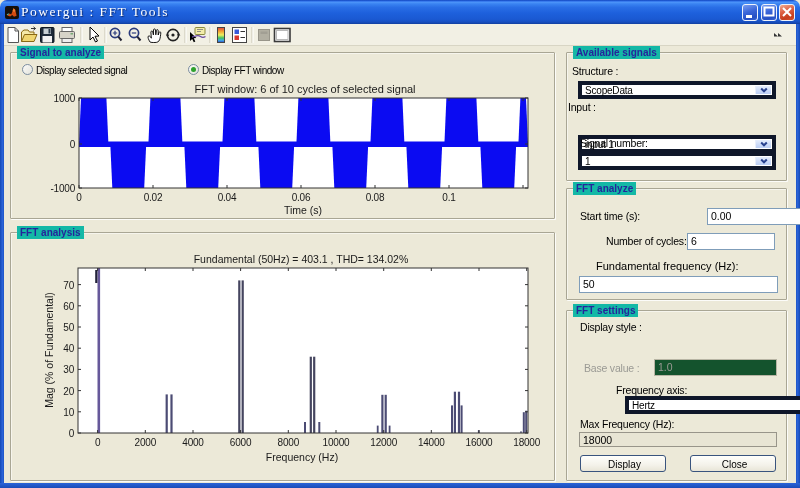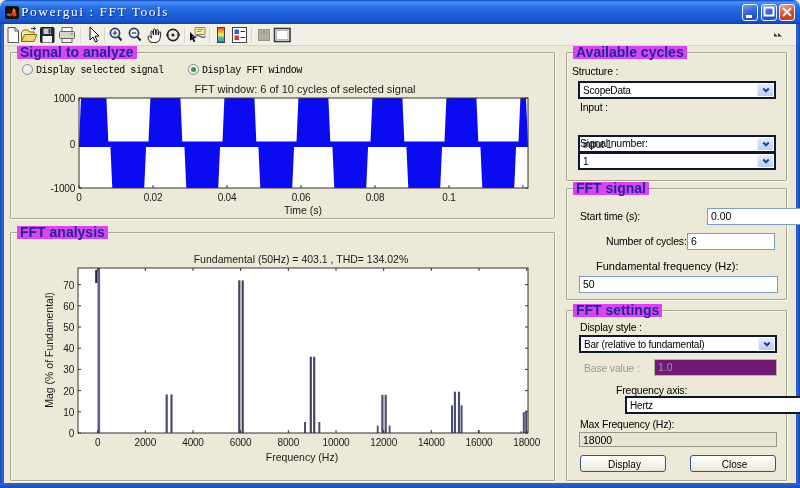--- a/index.html
+++ b/index.html
@@ -20,36 +20,36 @@
 #title-text { position:absolute; left:21px; top:4px; color:#fff; font-weight:normal;
   font-size:13.5px; letter-spacing:1.5px; font-family:"Liberation Serif", serif; text-shadow:1px 1px 1px rgba(0,0,30,.55); }
 #mlicon { position:absolute; left:5px; top:6px; width:14px; height:13px; }
 .capbtn { position:absolute; top:4px; width:16px; height:17px; border-radius:3px; border:1px solid #eef3fb; }
 #btn-min { left:742px; background:linear-gradient(160deg,#7a9ef0 0%,#3965d8 45%,#2550c4 80%,#3a66d4 100%); }
 #btn-max { left:761px; background:linear-gradient(160deg,#7a9ef0 0%,#3965d8 45%,#2550c4 80%,#3a66d4 100%); }
 #btn-close { left:779px; background:linear-gradient(160deg,#efab92 0%,#dd6144 40%,#c63d1d 75%,#d1542d 100%); }
 
 .grp { position:absolute; border:1px solid #a9a694; border-radius:1px;
   box-shadow:1px 1px 0 rgba(255,255,255,.85), inset 1px 1px 0 rgba(255,255,255,.55); }
-.grp .lbl { position:absolute; top:-7px; left:6px; background:#d946ef; padding:0 3px;
-  font-size:14px; font-weight:bold; color:#25259b; line-height:13px; white-space:nowrap; }
+.grp .lbl { position:absolute; top:-7px; left:6px; background:#14b8a6; padding:0 3px;
+  font-size:10px; font-weight:bold; color:#25259b; line-height:13px; white-space:nowrap; }
 #grp-signal { left:10px; top:52px;  width:545px; height:167px; }
 #grp-fft    { left:10px; top:232px; width:545px; height:249px; }
 #grp-avail  { left:566px; top:52px;  width:221px; height:129px; }
 #grp-fwin   { left:566px; top:188px; width:221px; height:112px; }
 #grp-fset   { left:566px; top:310px; width:221px; height:171px; }
 
 .radio { position:absolute; width:11px; height:11px; border-radius:50%;
   background:linear-gradient(135deg,#fbfbf9,#e3e3db); border:1px solid #7b8da0; }
 .radio .dot { position:absolute; left:2px; top:2px; width:5px; height:5px; border-radius:50%; background:#2da12d; }
 .flabel { position:absolute; font-size:10.5px; letter-spacing:-0.2px; color:#000; white-space:nowrap; }
-.rlabel { font-size:10px !important; letter-spacing:-0.45px !important;font-family:Liberation Mono, monospace; }
+.rlabel { font-size:10px !important; letter-spacing:-0.45px !important; }
 .wide { font-size:11px !important; letter-spacing:0 !important; }
 
-.combo { position:absolute; background:#fff; border:2px solid #0f172a; }
+.combo { position:absolute; background:#fff; border:4px solid #0f172a; }
 .combo .tx { position:absolute; left:3px; top:50%; transform:translateY(-50%); font-size:10px; letter-spacing:-0.2px; color:#000; white-space:nowrap; }
 .combo .arr { position:absolute; right:1px; top:1px; bottom:1px; width:16px;
   background:linear-gradient(180deg,#e6eefc 0%,#cddbf8 55%,#bccff5 100%); border-left:1px solid #e8eefb; }
 .combo .arr svg { position:absolute; left:2px; top:50%; margin-top:-6px; }
 .tinput { position:absolute; background:#fff; border:1px solid #7f9db9; font-size:10.5px; color:#000; padding:1px 0 0 3px; }
 </style>
 </head>
 <body>
 <div id="win">
   <div id="client"></div>
@@ -278,74 +278,66 @@
 <text x="336.0" y="206" text-anchor="middle" font-family="Liberation Sans, sans-serif" font-size="10px" letter-spacing="-0.2" fill="#1a1a1a">10000</text>
 <text x="383.7" y="206" text-anchor="middle" font-family="Liberation Sans, sans-serif" font-size="10px" letter-spacing="-0.2" fill="#1a1a1a">12000</text>
 <text x="431.3" y="206" text-anchor="middle" font-family="Liberation Sans, sans-serif" font-size="10px" letter-spacing="-0.2" fill="#1a1a1a">14000</text>
 <text x="479.0" y="206" text-anchor="middle" font-family="Liberation Sans, sans-serif" font-size="10px" letter-spacing="-0.2" fill="#1a1a1a">16000</text>
 <text x="526.7" y="206" text-anchor="middle" font-family="Liberation Sans, sans-serif" font-size="10px" letter-spacing="-0.2" fill="#1a1a1a">18000</text>
 <text x="302" y="221" text-anchor="middle" font-family="Liberation Sans, sans-serif" font-size="10.5px" fill="#1a1a1a">Frequency (Hz)</text>
 <text x="53" y="110" text-anchor="middle" transform="rotate(-90 53 110)" font-family="Liberation Sans, sans-serif" font-size="10.5px" fill="#1a1a1a">Mag (% of Fundamental)</text>
 </svg>
 
   <div class="grp" id="grp-avail">
-      <span class="lbl">Available cycles</span>
+      <span class="lbl">Available signals</span>
     </div>
   <div class="flabel" style="left:572px; top:65px;">Structure :</div>
   <div class="combo" style="left:578px; top:81px; width:198px; height:18px;">
       <span class="tx">ScopeData</span>
       <span class="arr">
         <svg width="12" height="12" viewBox="0 0 12 12">
           <path d="M3.2 4.5 L6 7.3 L8.8 4.5" fill="none" stroke="#27418f" stroke-width="2"></path>
         </svg>
       </span>
     </div>
-  <div class="flabel" style="left:580px; top:101px;">Input :</div>
+  <div class="flabel" style="left:568px; top:101px;">Input :</div>
   <div class="combo" style="left:578px; top:135px; width:198px; height:18px;">
       <span class="tx">input 1</span>
       <span class="arr">
         <svg width="12" height="12" viewBox="0 0 12 12">
           <path d="M3.2 4.5 L6 7.3 L8.8 4.5" fill="none" stroke="#27418f" stroke-width="2"></path>
         </svg>
       </span>
     </div>
   <div class="flabel" style="left:580px; top:137px;">Signal number:</div>
   <div class="combo" style="left:578px; top:152px; width:198px; height:18px;">
       <span class="tx">1</span>
       <span class="arr">
         <svg width="12" height="12" viewBox="0 0 12 12">
           <path d="M3.2 4.5 L6 7.3 L8.8 4.5" fill="none" stroke="#27418f" stroke-width="2"></path>
         </svg>
       </span>
     </div>
 
   <div class="grp" id="grp-fwin">
-      <span class="lbl">FFT signal</span>
+      <span class="lbl">FFT analyze</span>
     </div>
   <div class="flabel" style="left:580px; top:210px;">Start time (s):</div>
   <div class="tinput" style="left:663px; top:208px; width:112px; height:17px;margin-left:44px;">0.00</div>
   <div class="flabel" style="left:580px; top:235px;padding-left:26px;">Number of cycles:</div>
   <div class="tinput" style="left:687px; top:233px; width:88px; height:17px;">6</div>
   <div class="flabel wide" style="left:580px; top:260px;margin-left:16px;">Fundamental frequency (Hz):</div>
   <div class="tinput" style="left:579px; top:276px; width:199px; height:17px;">50</div>
 
   <div class="grp" id="grp-fset">
       <span class="lbl">FFT settings</span>
     </div>
   <div class="flabel" style="left:580px; top:321px;">Display style :</div>
-  <div class="combo" style="left:579px; top:335px; width:198px; height:18px;">
-      <span class="tx">Bar (relative to fundamental)</span>
-      <span class="arr">
-        <svg width="12" height="12" viewBox="0 0 12 12">
-          <path d="M3.2 4.5 L6 7.3 L8.8 4.5" fill="none" stroke="#27418f" stroke-width="2"></path>
-        </svg>
-      </span>
-    </div>
   <div class="flabel" style="left:584px; top:362px; color:#9a9a94;">Base value :</div>
-  <div class="tinput" style="left:654px; top:359px; width:123px; height:17px; background:#701a75; border-color:#b8b5a4; color:#9a9a94;">1.0</div>
+  <div class="tinput" style="left:654px; top:359px; width:123px; height:17px; background:#14532d; border-color:#b8b5a4; color:#9a9a94;">1.0</div>
   <div class="flabel" style="left:580px; top:384px;padding-left:36px;">Frequency axis:</div>
   <div class="combo" style="left:579px; top:396px; width:198px; height:18px;margin-left:46px;">
       <span class="tx">Hertz</span>
       <span class="arr">
         <svg width="12" height="12" viewBox="0 0 12 12">
           <path d="M3.2 4.5 L6 7.3 L8.8 4.5" fill="none" stroke="#27418f" stroke-width="2"></path>
         </svg>
       </span>
     </div>
   <div class="flabel" style="left:580px; top:418px;">Max Frequency (Hz):</div>

